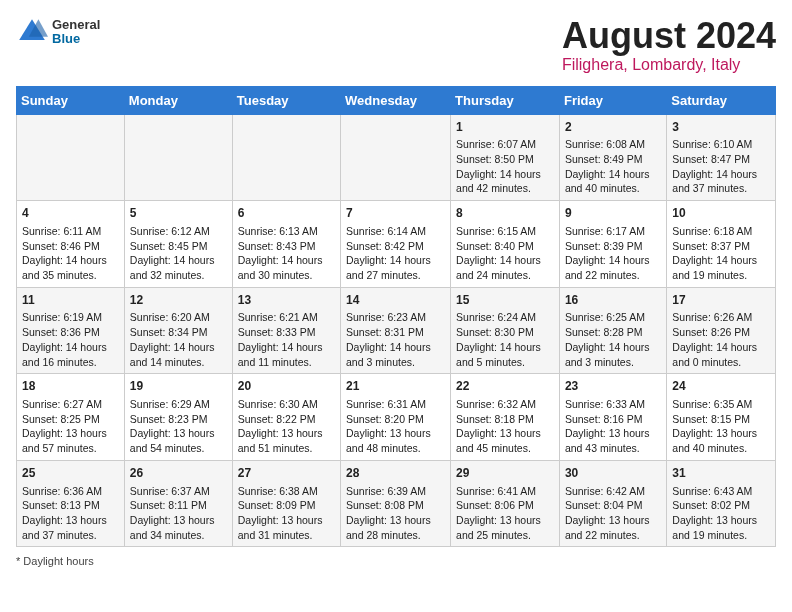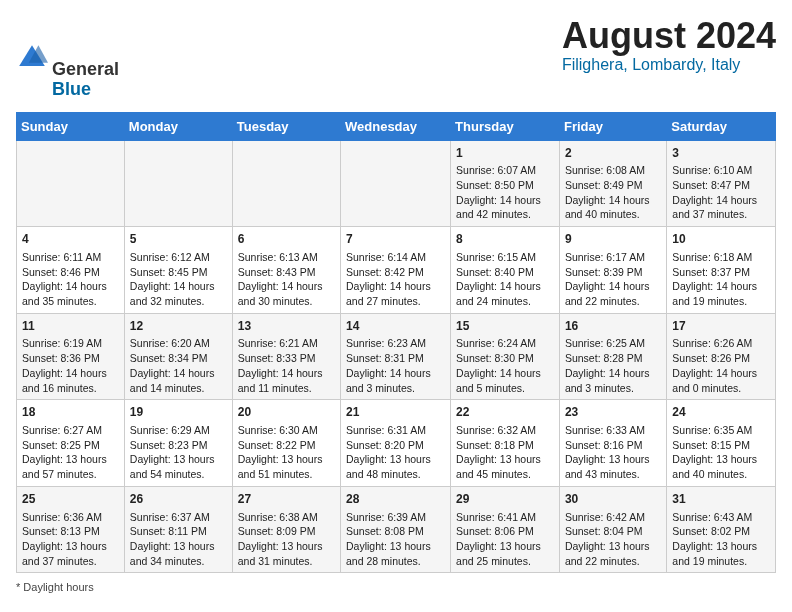--- a/index.html
+++ b/index.html
@@ -15,43 +15,42 @@
       justify-content: space-between;
       align-items: flex-start;
       margin-bottom: 12px;
     }
     .logo {
       display: flex;
       align-items: center;
       gap: 4px;
     }
     .logo-text {
-      font-size: 18px;
+      font-size: 13px;
       font-weight: bold;
       line-height: 1.1;
-      margin-top: 44px;
     }
     .logo-text .general { color: #333; }
     .logo-text .blue { color: #0369a1; }
     .logo-icon {
       width: 32px;
       height: 32px;
     }
     .title-area {
       text-align: left;
     }
     .month-year {
       font-size: 36px;
       font-weight: bold;
       color: #222;
       line-height: 1.1;
     }
     .location {
       font-size: 16px;
-      color: #0369a1;
+      color: #be185d;
     }
     table {
       width: 100%;
       border-collapse: collapse;
       font-size: 11px;
       border-radius: 20px;
     }
     thead tr th {
       background-color: #2e7ad1;
       color: #fff;

